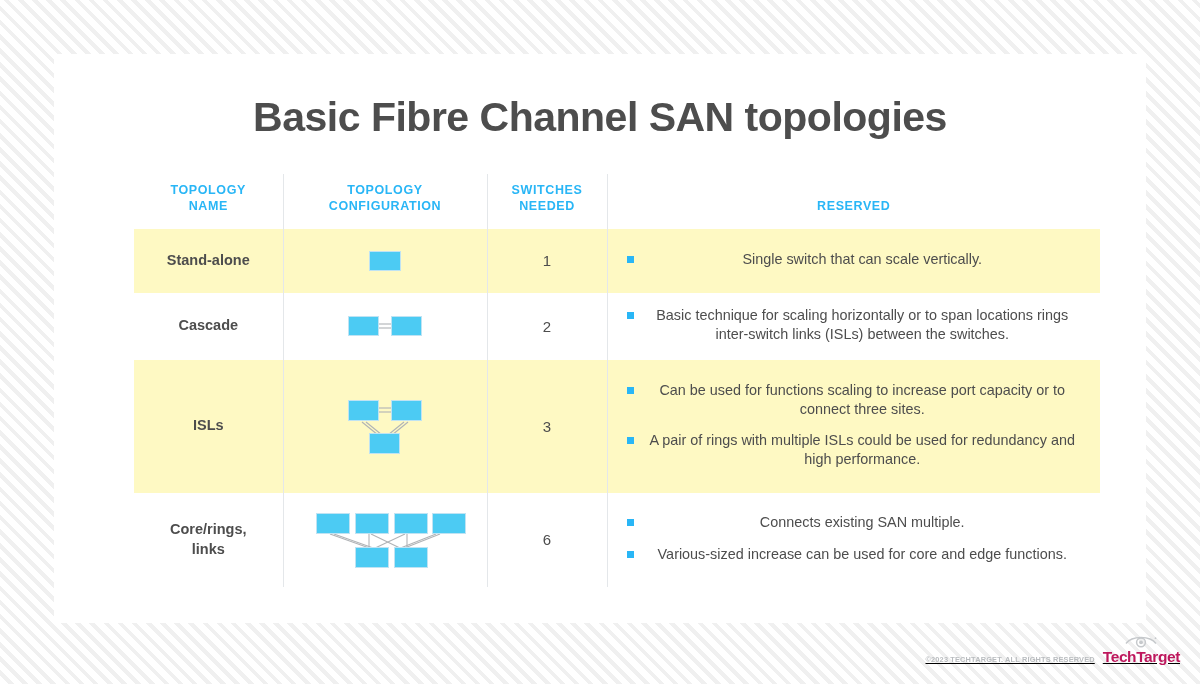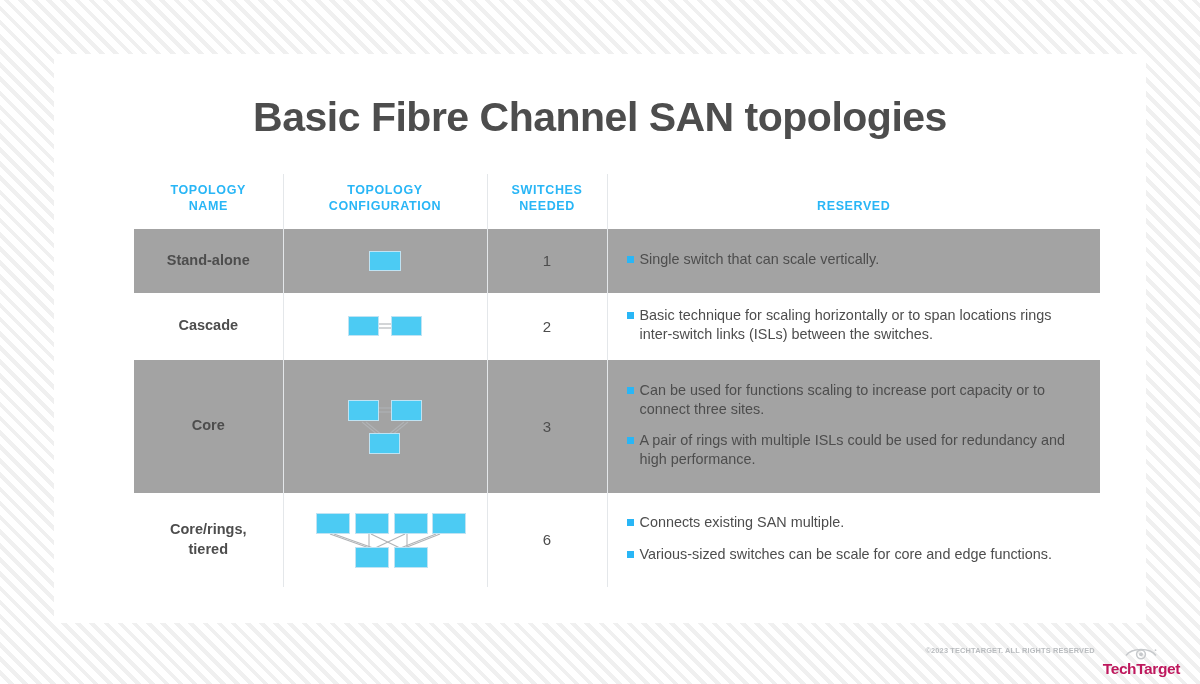--- a/index.html
+++ b/index.html
@@ -68,23 +68,23 @@
     border-right: 1px solid #e4e7ea;
     background: #ffffff;
   }
   table.topo th.last { border-right: none; }
 
   table.topo td {
     border-right: 1px solid #e4e7ea;
     vertical-align: middle;
     background: #ffffff;
   }
-  table.topo td.last { border-right: none; }
-
-  tr.alt td { background: #a3a3a3; }
+  table.topo td.last { border-right: none; text-align: center; }
+
+  tr.alt td { background: #fef9c3; }
 
   .col-name   { width: 149px; }
   .col-config { width: 204px; }
   .col-sw     { width: 120px; }
   .col-comm   { width: 493px; }
 
   .topo-name {
     text-align: center;
     font-size: 14.5px;
     font-weight: bold;
@@ -138,24 +138,25 @@
     left: 0;
     top: 0;
     overflow: visible;
   }
   .lnk { stroke: #b0b3b6; stroke-width: 1.1; fill: none; }
 
   
   .footer {
     position: absolute;
     right: 20px;
-    bottom: 8px;
+    bottom: 20px;
     display: flex;
-    align-items: flex-start;
+    align-items: flex-end;
     gap: 8px;
+    text-decoration: underline;
   }
   .copyright {
     font-size: 7.4px;
     color: #b9bcbf;
     letter-spacing: 0.15px;
     font-weight: bold;
     white-space: nowrap;
   }
   .tt-logo {
     display: flex;
@@ -247,21 +248,21 @@
               <div class="bullet-line">
                 <span class="bullet-sq"></span>
                 <span class="bullet-txt">Basic technique for scaling horizontally or to span locations rings inter-switch links (ISLs) between the switches.</span>
               </div>
             </div>
           </td>
         </tr>
 
         <tr class="alt" style="height:133px;">
           <td class="topo-name">
-            <span>Core</span>
+            <span>ISLs</span>
           </td>
           <td>
             <div class="diagram" style="width:74px;height:55px;">
               <svg width="74" height="55">
                 <line class="lnk" x1="30" y1="9" x2="44" y2="9"></line>
                 <line class="lnk" x1="30" y1="13" x2="44" y2="13"></line>
                 <line class="lnk" x1="14" y1="23" x2="30" y2="36"></line>
                 <line class="lnk" x1="18" y1="23" x2="34" y2="36"></line>
                 <line class="lnk" x1="60" y1="23" x2="44" y2="36"></line>
                 <line class="lnk" x1="56" y1="23" x2="40" y2="36"></line>
@@ -282,21 +283,21 @@
                 <span class="bullet-sq"></span>
                 <span class="bullet-txt">A pair of rings with multiple ISLs could be used for redundancy and high performance.</span>
               </div>
             </div>
           </td>
         </tr>
 
         <tr style="height:94px;">
           <td class="topo-name">
             <span>Core/rings,</span><br>
-            <span>tiered</span>
+            <span>links</span>
           </td>
           <td>
             <div class="diagram" style="width:150px;height:54px;">
               <svg width="150" height="54">
                 <line class="lnk" x1="20" y1="21" x2="62" y2="36"></line>
                 <line class="lnk" x1="24" y1="21" x2="66" y2="36"></line>
                 <line class="lnk" x1="59" y1="21" x2="59" y2="36"></line>
                 <line class="lnk" x1="61" y1="21" x2="92" y2="36"></line>
                 <line class="lnk" x1="95" y1="21" x2="63" y2="36"></line>
                 <line class="lnk" x1="97" y1="21" x2="97" y2="36"></line>
@@ -313,21 +314,21 @@
           </td>
           <td class="sw-count">6</td>
           <td class="last">
             <div class="comments">
               <div class="bullet-line">
                 <span class="bullet-sq"></span>
                 <span class="bullet-txt">Connects existing SAN multiple.</span>
               </div>
               <div class="bullet-line">
                 <span class="bullet-sq"></span>
-                <span class="bullet-txt">Various-sized switches can be scale for core and edge functions.</span>
+                <span class="bullet-txt">Various-sized increase can be used for core and edge functions.</span>
               </div>
             </div>
           </td>
         </tr>
 
       </tbody>
     </table>
   </div>
 </div>
 

